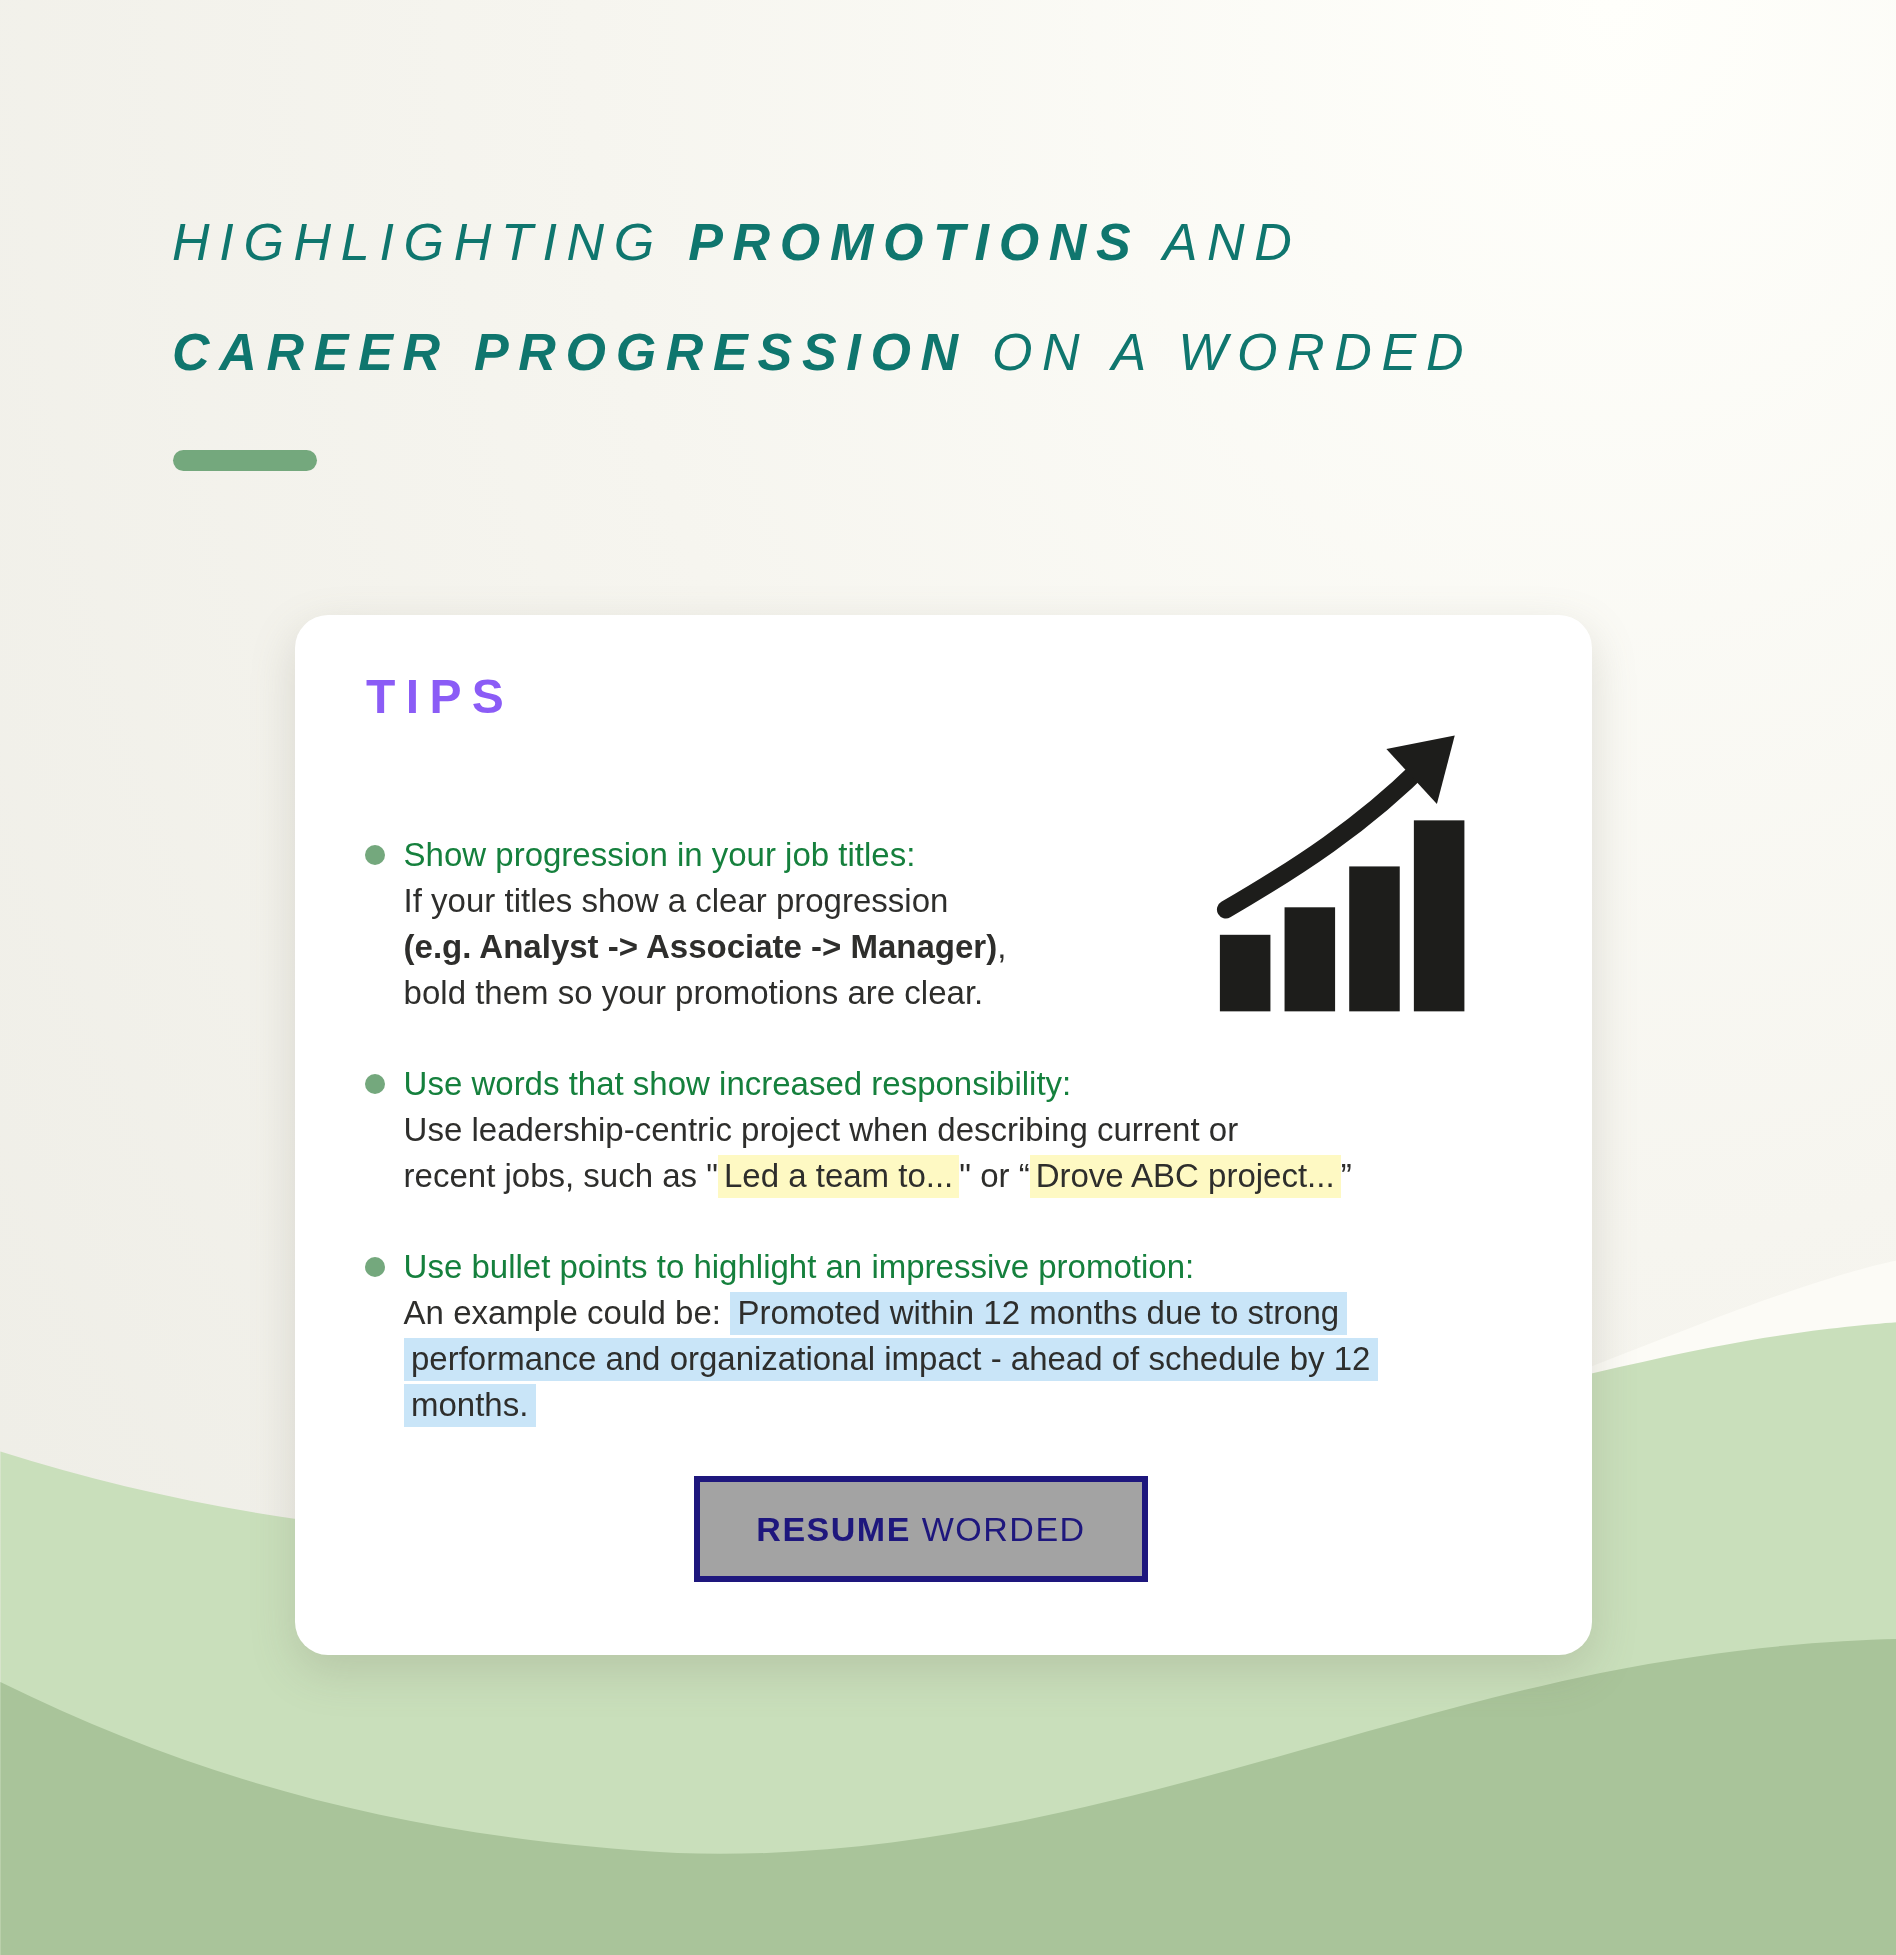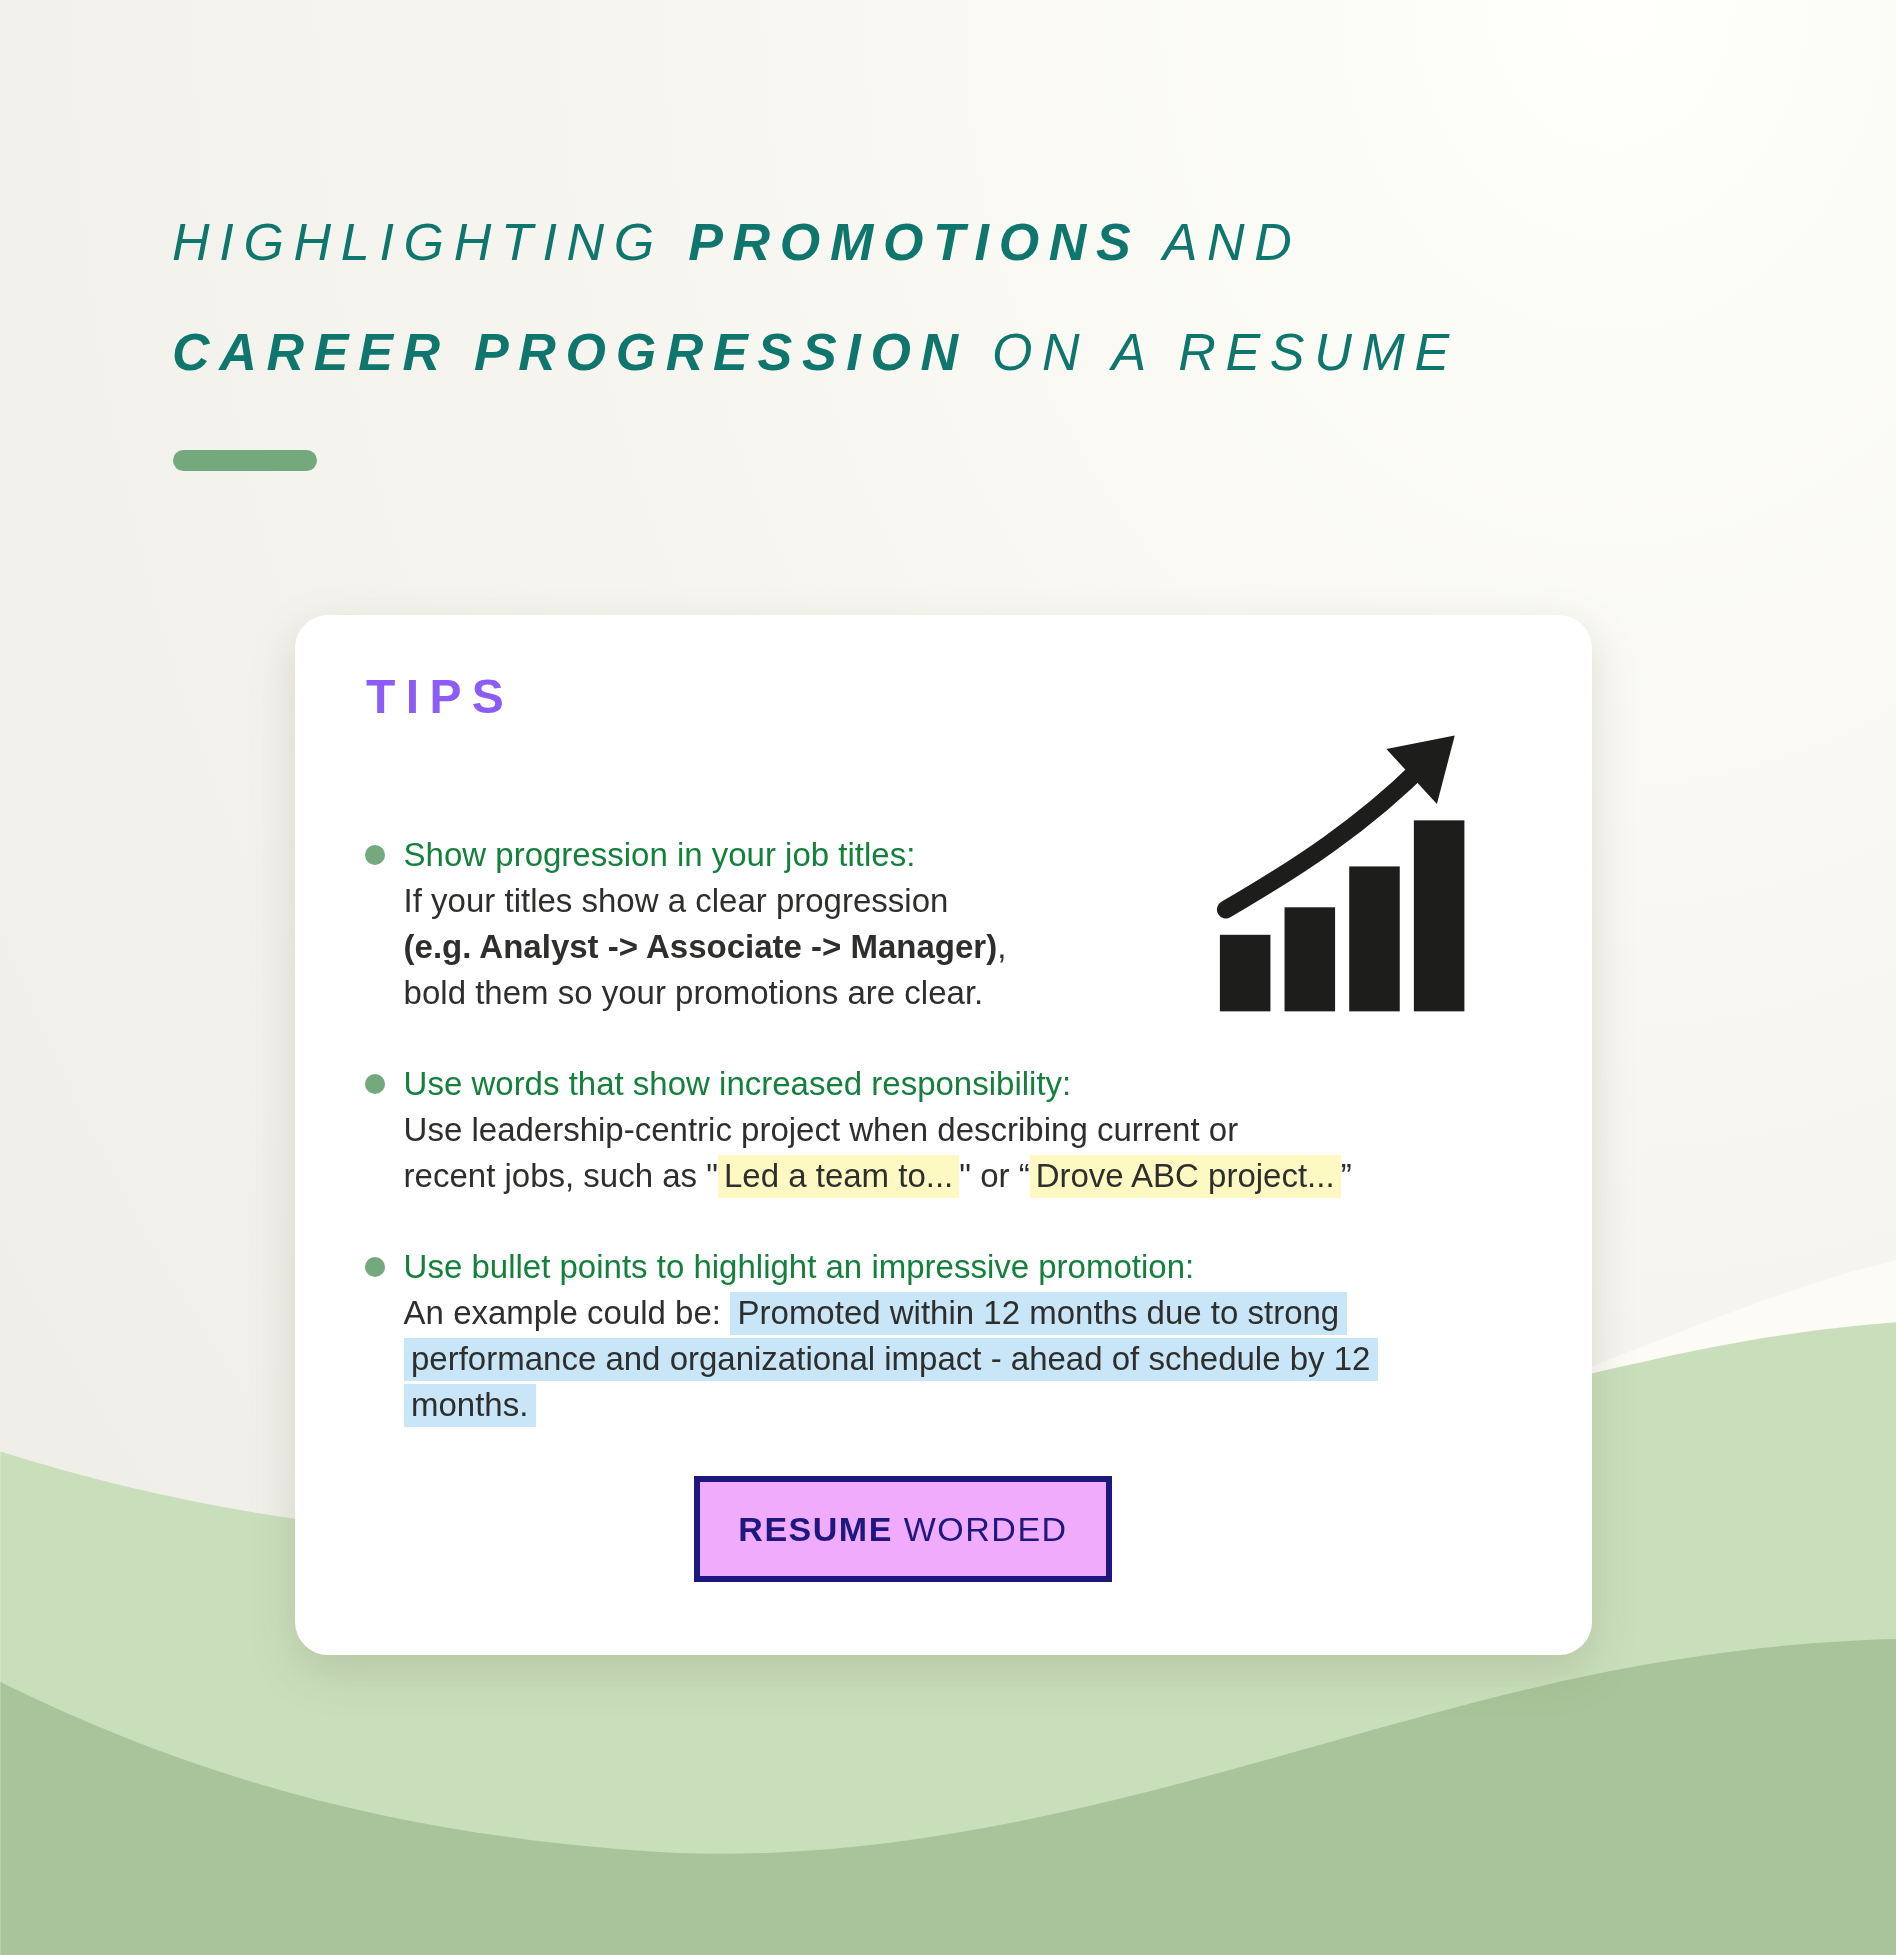--- a/index.html
+++ b/index.html
@@ -43,38 +43,38 @@
     flex:none;width:20px;height:20px;border-radius:50%;
     background:#74a87d;margin-top:13.4px;margin-right:18.6px;
   }
   .bullet-text{font-size:33px;line-height:46px;color:#2e2e2c;}
   .bullet-text .tip-title{font-weight:400;color:#15803d;}
   .hl-pink{background:#fef9c3;padding:2.2px 6px 3.7px 6px;}
   .hl-blue{background:#c9e5f8;padding:2.2px 7.4px 3.7px 7.4px;}
 
   
   .badge{
-    position:absolute;left:399px;top:861px;width:418px;height:106px;
-    box-sizing:border-box;border:6.7px solid #1e177d;background:#f0abfc;
+    position:absolute;left:399px;top:861px;width:454px;height:106px;
+    box-sizing:border-box;border:6.7px solid #1e177d;background:#a3a3a3;
     display:flex;align-items:center;justify-content:center;
     font-size:34px;letter-spacing:1.5px;color:#1e177d;white-space:nowrap;
   }
 </style>
 </head>
 <body>
 
 <svg class="waves" viewBox="0 0 2550 2629" aria-hidden="true">
   <path d="M 1280,2140 C 1650,2040 2000,1890 2300,1775 C 2420,1730 2500,1705 2550,1695 L 2550,2629 L 1280,2629 Z" fill="#fcfbf6"></path>
   <path d="M 0,1952 C 340,2060 720,2095 1110,2058 C 1520,2018 1950,1882 2300,1812 C 2400,1792 2495,1782 2550,1778 L 2550,2629 L 0,2629 Z" fill="#c9dfbb"></path>
   <path d="M 0,2262 C 280,2400 560,2472 910,2492 C 1360,2508 1760,2330 2150,2250 C 2320,2216 2460,2206 2550,2204 L 2550,2629 L 0,2629 Z" fill="#a9c49a"></path>
 </svg>
 
 <div class="header">
   <div><span>HIGHLIGHTING</span> <span class="bold">PROMOTIONS</span> <span>AND</span></div>
-  <div><span class="bold">CAREER PROGRESSION</span> <span>ON A RESUME</span></div>
+  <div><span class="bold">CAREER PROGRESSION</span> <span>ON A WORDED</span></div>
 </div>
 <div class="accent-dash"></div>
 
 <div class="card">
 
   <div class="tips-heading">TIPS</div>
 
   <svg class="chart-icon" viewBox="0 0 405 395" aria-hidden="true">
     <rect x="16" y="282" width="68" height="103" fill="#1d1d1b"></rect>
     <rect x="103" y="245" width="68" height="140" fill="#1d1d1b"></rect>

